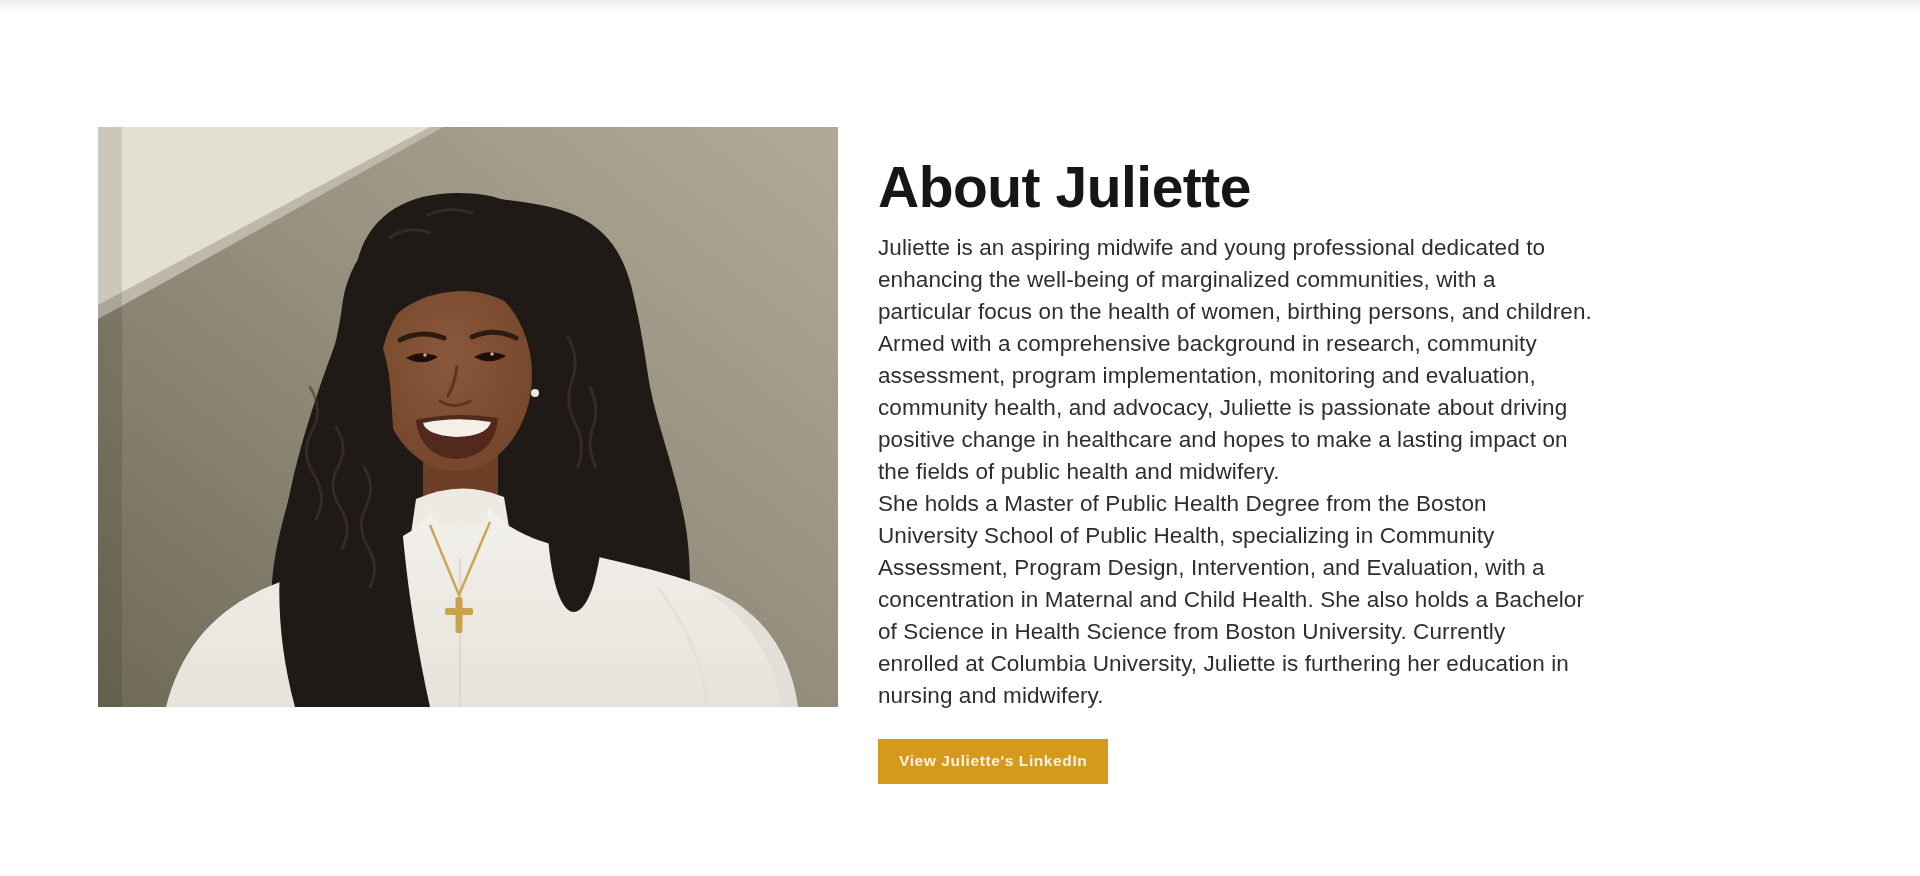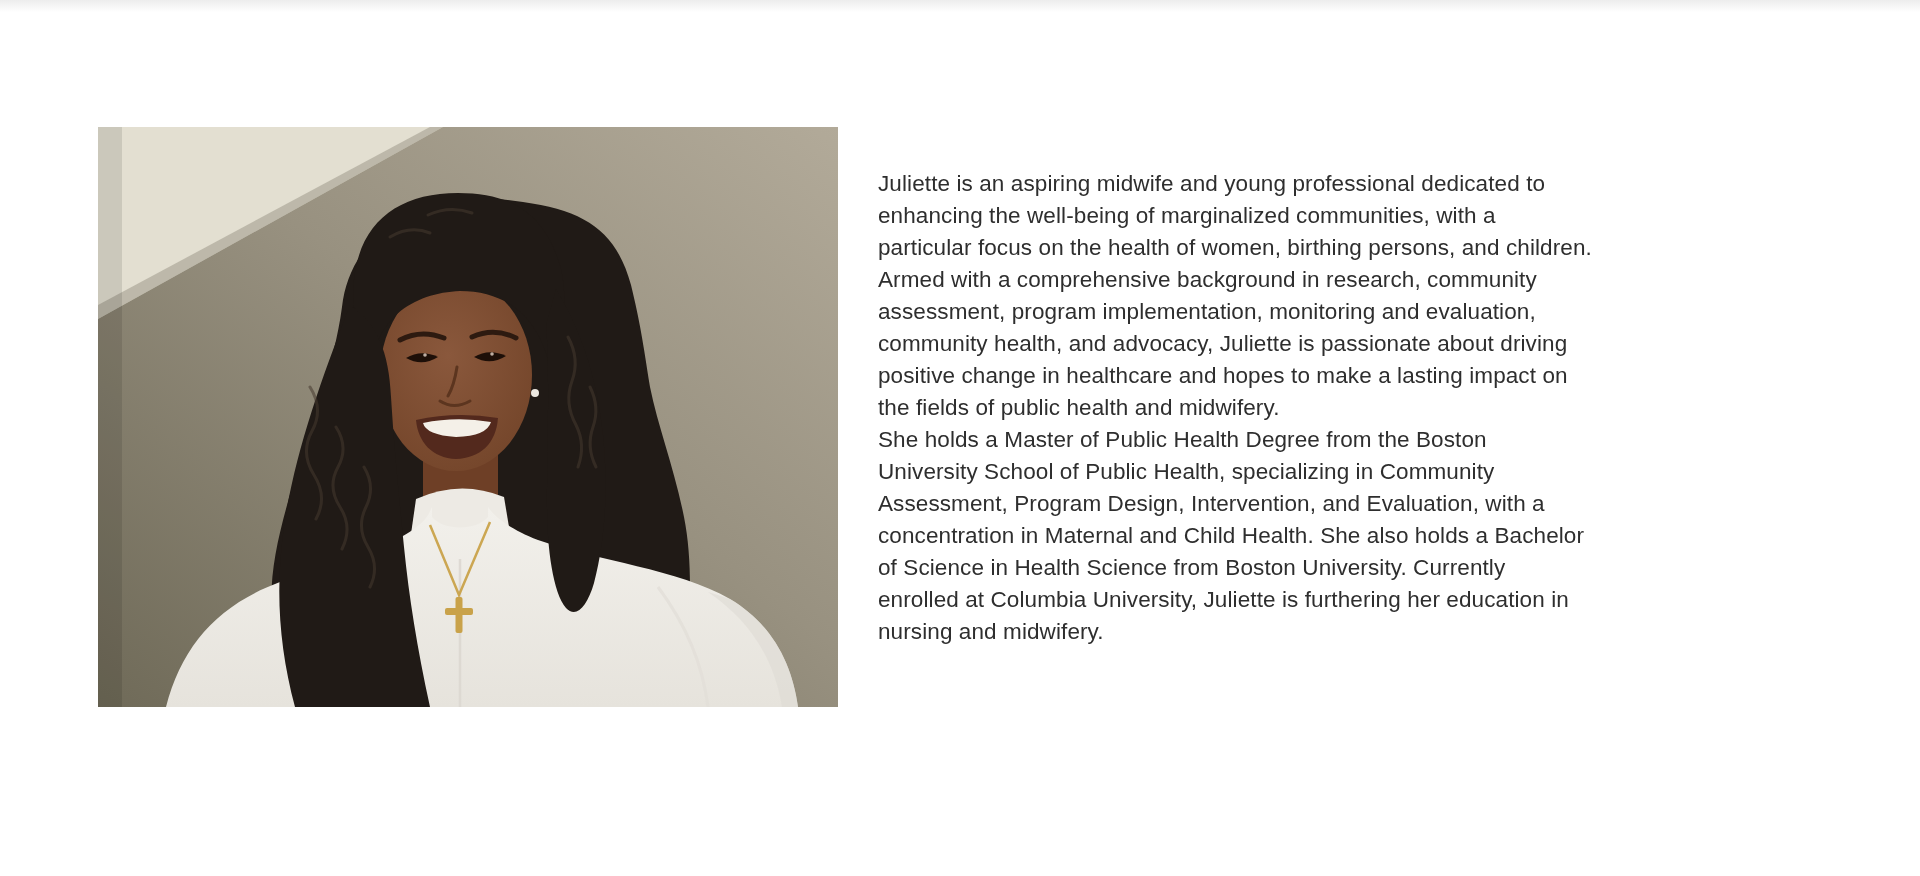--- a/index.html
+++ b/index.html
@@ -140,17 +140,19 @@
 
     <path stroke="#C9A24A" stroke-width="2.5" fill="none" opacity="0.95" d="M 332,398 L 361,468 L 392,395"></path>
     <g fill="#C9A24A">
       <rect x="357.5" y="470" width="7" height="36" rx="2"></rect>
       <rect x="347" y="481" width="28" height="7" rx="2"></rect>
     </g>
   </svg>
 </div>
 
 <div class="about-col">
+  <h1 class="about-heading">About Juliette</h1>
   <div class="about-body">
     <span class="para">Juliette is an aspiring midwife and young professional dedicated to enhancing the well-being of marginalized communities, with a particular focus on the health of women, birthing persons, and children. Armed with a comprehensive background in research, community assessment, program implementation, monitoring and evaluation, community health, and advocacy, Juliette is passionate about driving positive change in healthcare and hopes to make a lasting impact on the fields of public health and midwifery.</span>
     <span class="para">She holds a Master of Public Health Degree from the Boston University School of Public Health, specializing in Community Assessment, Program Design, Intervention, and Evaluation, with a concentration in Maternal and Child Health. She also holds a Bachelor of Science in Health Science from Boston University. Currently enrolled at Columbia University, Juliette is furthering her education in nursing and midwifery.</span>
   </div>
+  <button class="linkedin-btn" style="background-color: rgb(213, 154, 28); color: rgb(250, 242, 223);">View Juliette's LinkedIn</button>
 </div>
 
 </body></html>

